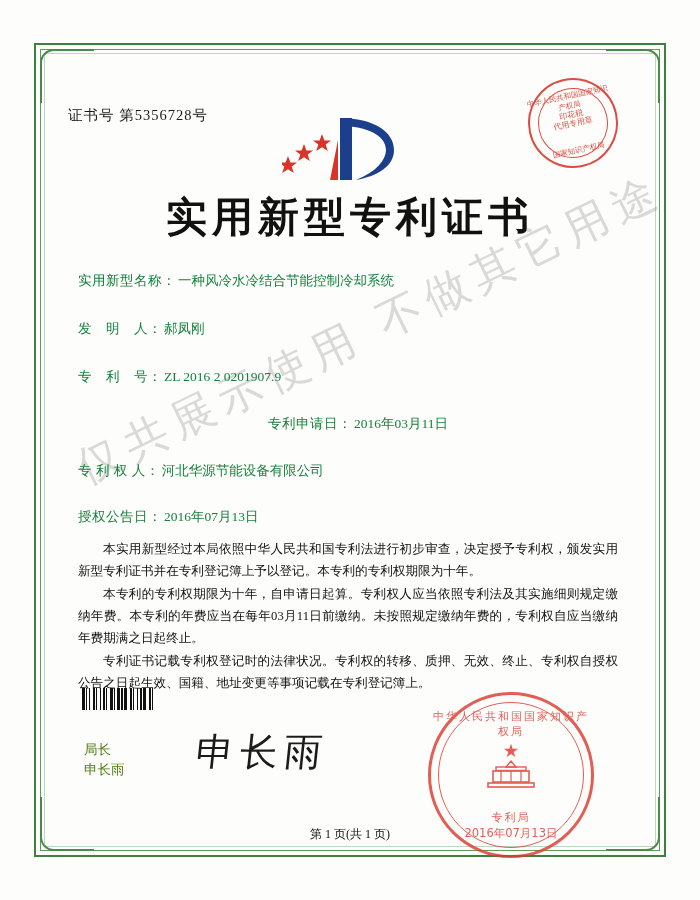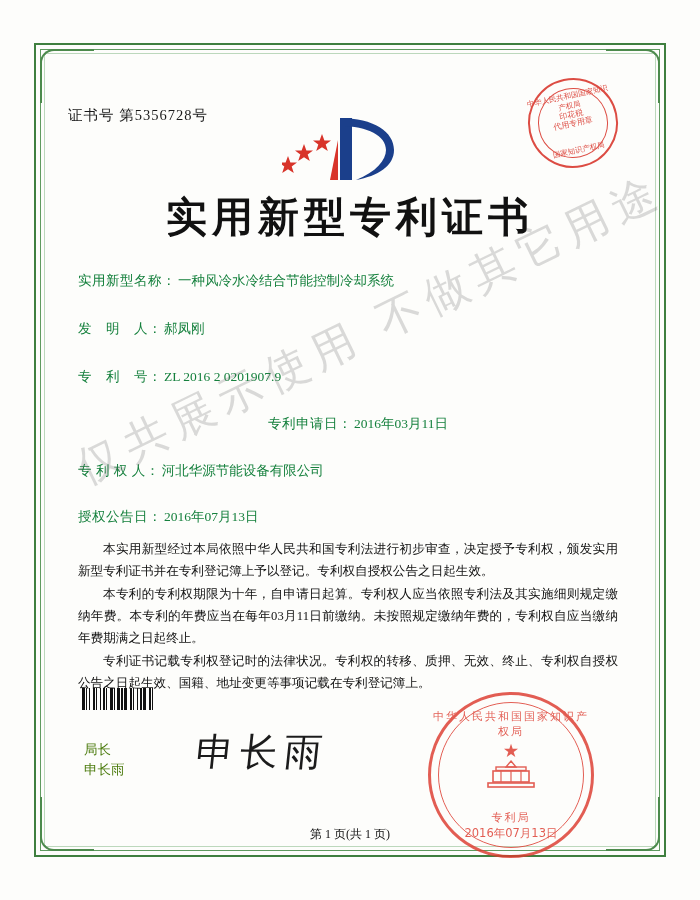--- a/index.html
+++ b/index.html
@@ -309,21 +309,21 @@
     <span class="lbl">专利申请日：</span><span class="val">2016年03月11日</span>
   </div>
   <div class="field" id="row-owner">
     <span class="lbl">专 利 权 人：</span><span class="val">河北华源节能设备有限公司</span>
   </div>
   <div class="field" id="row-grant">
     <span class="lbl">授权公告日：</span><span class="val">2016年07月13日</span>
   </div>
 
   <div id="body-text">
-    <p>本实用新型经过本局依照中华人民共和国专利法进行初步审查，决定授予专利权，颁发实用新型专利证书并在专利登记簿上予以登记。专利权自授权公告之日起生效。</p>
+    <p>本实用新型经过本局依照中华人民共和国专利法进行初步审查，决定授予专利权，颁发实用新型专利证书并在专利登记簿上予以登记。本专利的专利权期限为十年。</p>
     <p>本专利的专利权期限为十年，自申请日起算。专利权人应当依照专利法及其实施细则规定缴纳年费。本专利的年费应当在每年03月11日前缴纳。未按照规定缴纳年费的，专利权自应当缴纳年费期满之日起终止。</p>
     <p>专利证书记载专利权登记时的法律状况。专利权的转移、质押、无效、终止、专利权自授权公告之日起生效、国籍、地址变更等事项记载在专利登记簿上。</p>
   </div>
 
   <div id="barcode"><i style="width:3px"></i><i style="width:1px;background:transparent"></i><i style="width:1px"></i><i style="width:2px;background:transparent"></i><i style="width:1px"></i><i style="width:3px;background:transparent"></i><i style="width:2px"></i><i style="width:1px;background:transparent"></i><i style="width:1px"></i><i style="width:3px;background:transparent"></i><i style="width:1px"></i><i style="width:2px;background:transparent"></i><i style="width:2px"></i><i style="width:1px;background:transparent"></i><i style="width:1px"></i><i style="width:3px;background:transparent"></i><i style="width:3px"></i><i style="width:1px;background:transparent"></i><i style="width:1px"></i><i style="width:2px;background:transparent"></i><i style="width:3px"></i><i style="width:1px;background:transparent"></i><i style="width:2px"></i><i style="width:1px;background:transparent"></i><i style="width:3px"></i><i style="width:3px;background:transparent"></i><i style="width:2px"></i><i style="width:1px;background:transparent"></i><i style="width:1px"></i><i style="width:3px;background:transparent"></i><i style="width:1px"></i><i style="width:2px;background:transparent"></i><i style="width:2px"></i><i style="width:1px;background:transparent"></i><i style="width:3px"></i><i style="width:3px;background:transparent"></i><i style="width:2px"></i><i style="width:1px;background:transparent"></i><i style="width:1px"></i><i style="width:3px;background:transparent"></i></div>
 
   <div id="director-label">
     <div>局长</div>
     <div>申长雨</div>
   </div>

